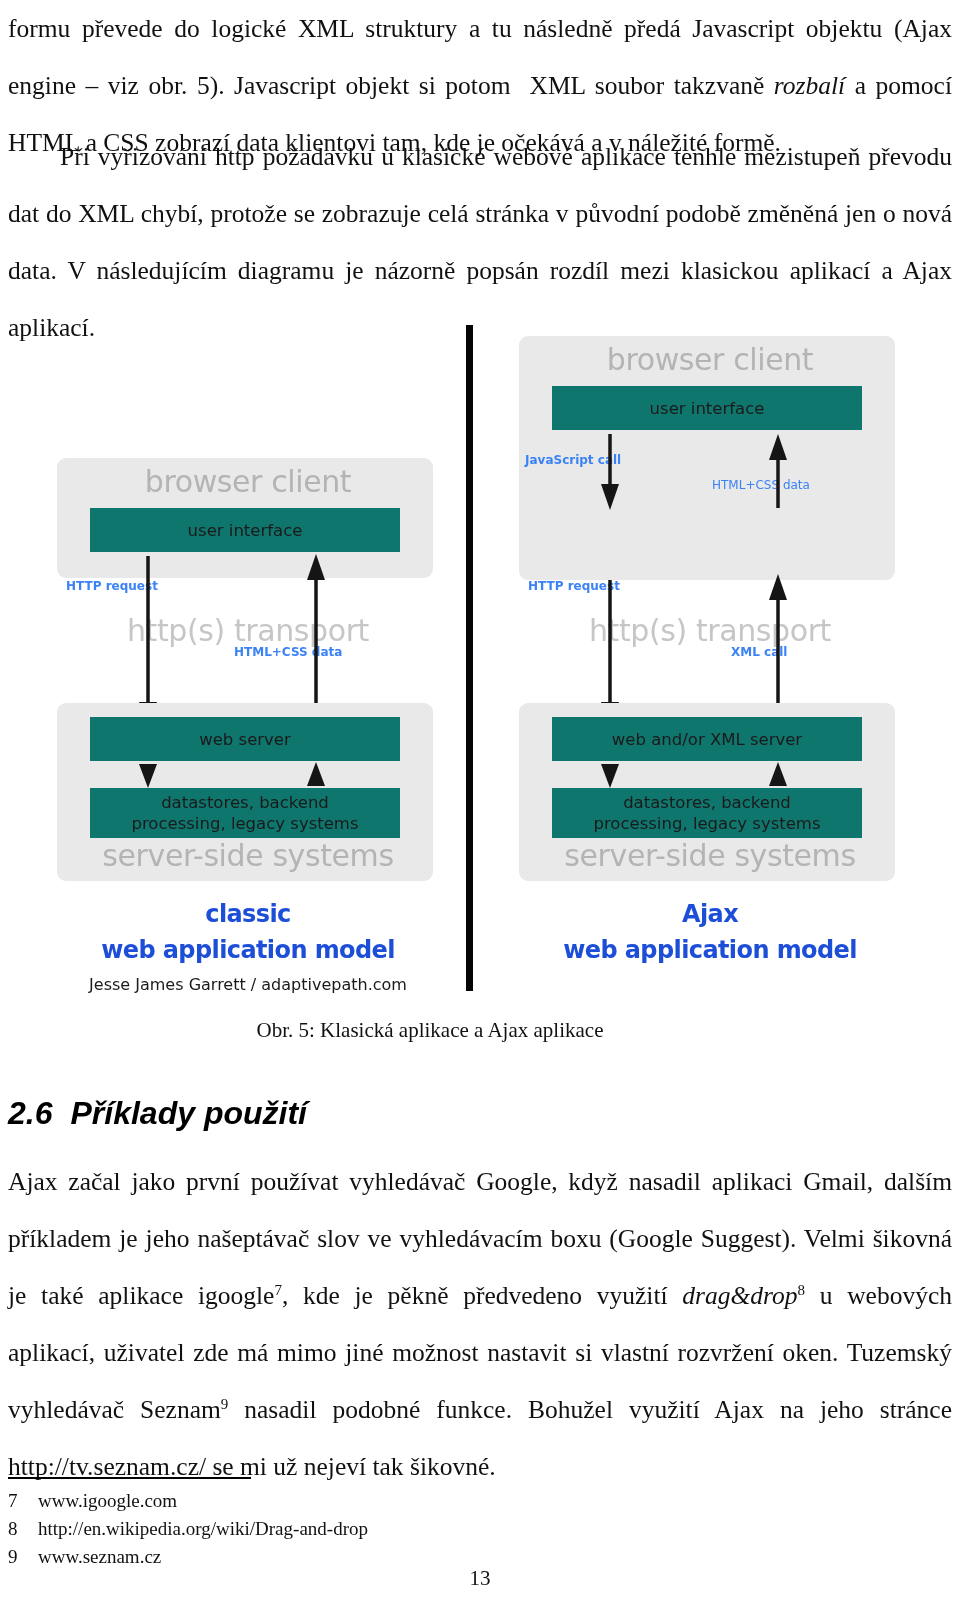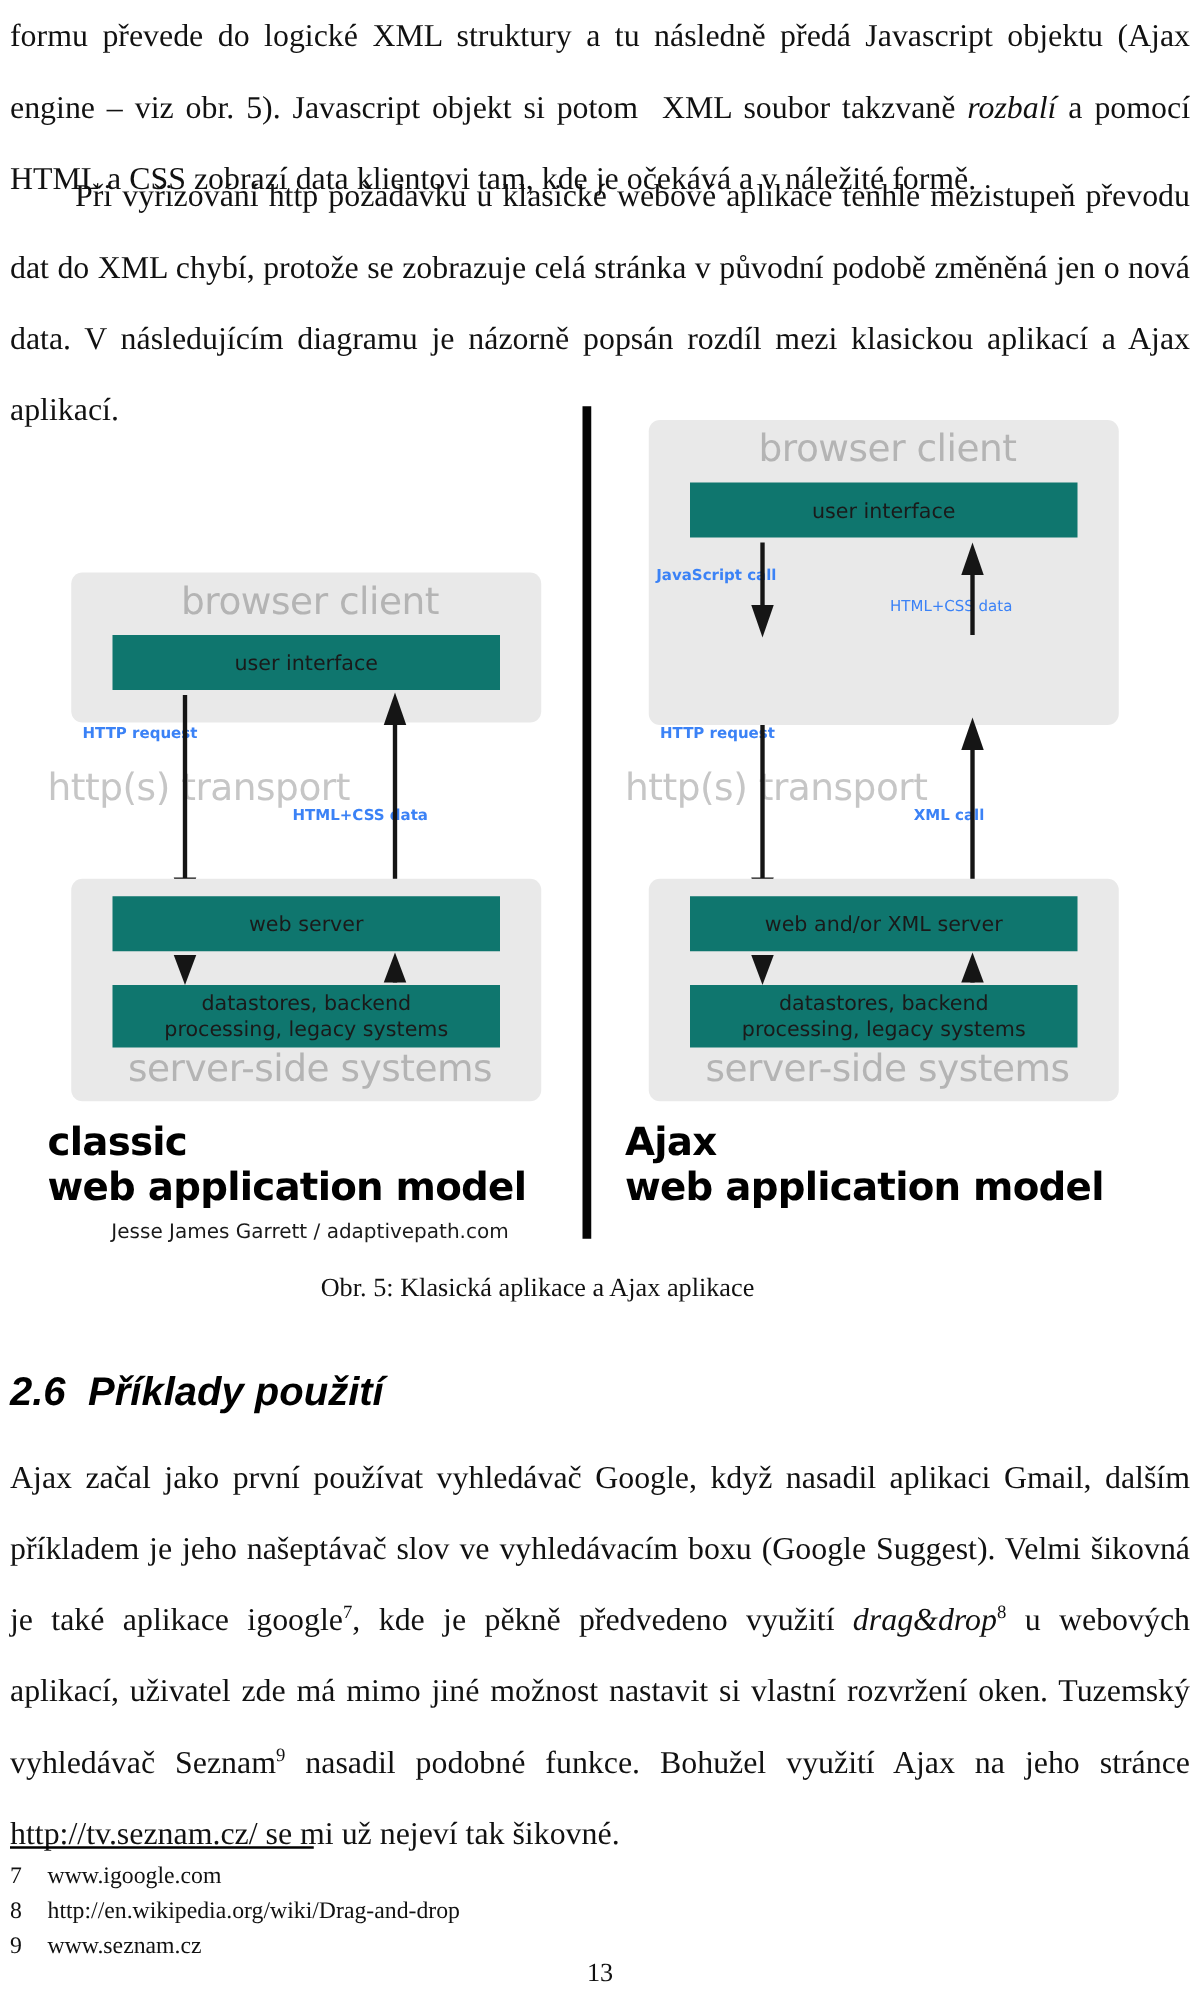--- a/index.html
+++ b/index.html
@@ -104,21 +104,21 @@
     font-family: "DejaVu Sans", "Liberation Sans", sans-serif;
     font-size: 16.5px;
     color: #1a1a1a;
     line-height: 21px;
   }
   .box.bold { font-weight: bold; font-size: 17.5px; }
 
   
   .transport {
     position: absolute;
-    text-align: left;
+    text-align: center;
     font-family: "DejaVu Sans", "Liberation Sans", sans-serif;
     color: #c6c6c6;
     font-size: 30px;
     letter-spacing: -0.4px;
     white-space: nowrap;
     left: 0; right: 0;
   }
 
   
   .flow-label {
@@ -130,25 +130,25 @@
   }
   .flow-label.bold { font-weight: bold; }
 
   
   .arrow-svg { position: absolute; overflow: visible; }
 
   
   .model-caption {
     position: absolute;
     left: 0; right: 0;
-    text-align: left;
+    text-align: center;
     font-family: "DejaVu Sans", "Liberation Sans", sans-serif;
     font-weight: bold;
-    color: #000000;
-    font-size: 31px;
+    color: #1d4ed8;
+    font-size: 24px;
     line-height: 36px;
     letter-spacing: -0.6px;
   }
   .credit {
     position: absolute;
     left: 0; right: 0;
     text-align: center;
     font-family: "DejaVu Sans", "Liberation Sans", sans-serif;
     font-size: 16px;
     color: #1a1a1a;

